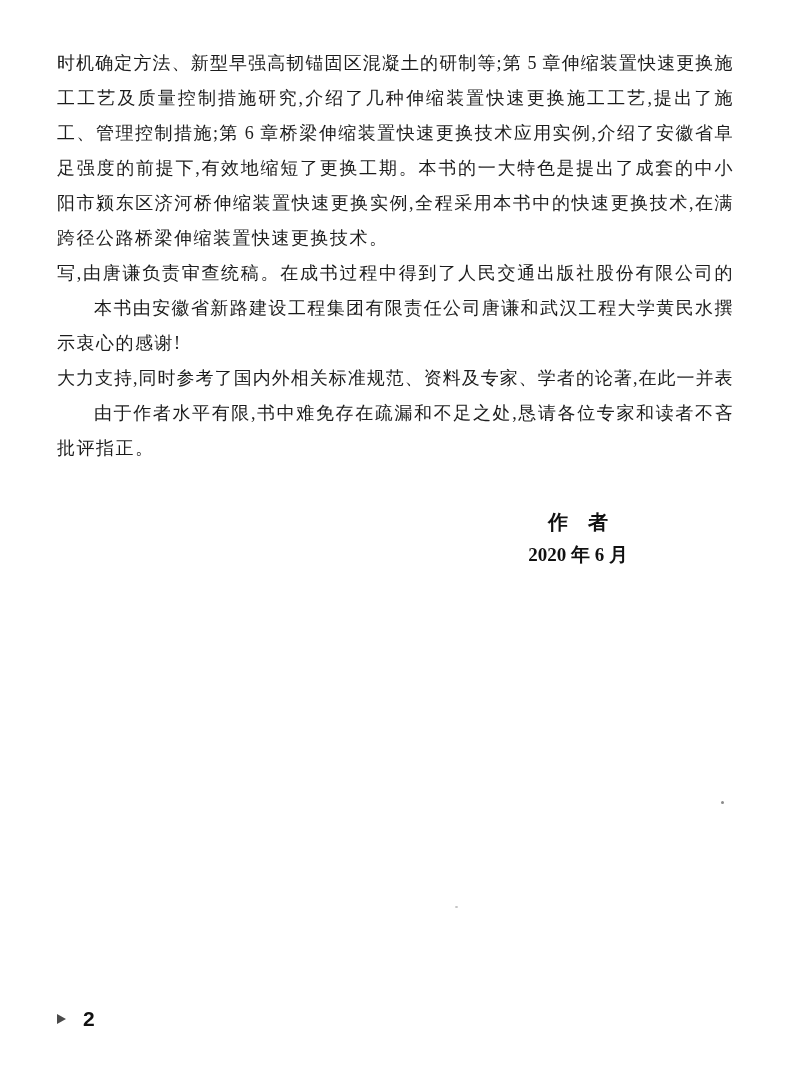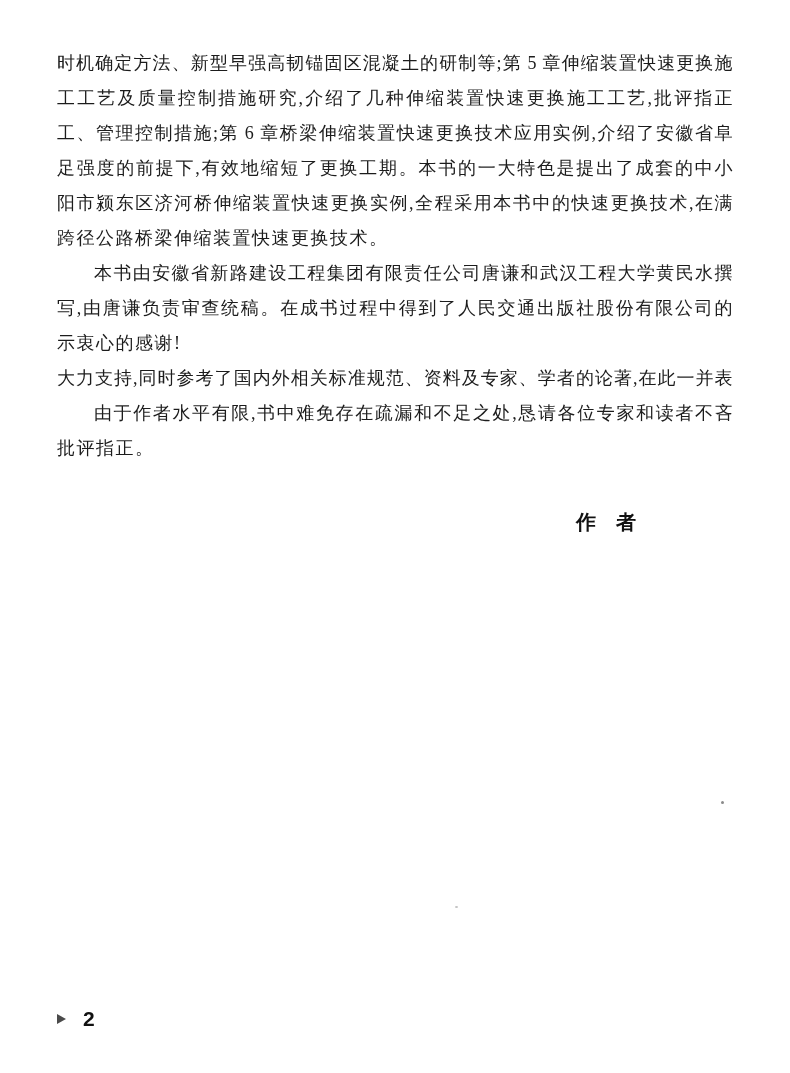--- a/index.html
+++ b/index.html
@@ -44,21 +44,20 @@
     right: 98px;
     width: 116px;
     text-align: center;
   }
   .signature .author {
     font-family: "Liberation Sans", sans-serif;
     font-weight: bold;
     font-size: 20px;
     line-height: 32px;
     color: #111111;
-    text-align: right;
   }
   .signature .date {
     font-weight: bold;
     font-size: 19px;
     line-height: 32px;
     margin-top: 1px;
     color: #111111;
     white-space: nowrap;
   }
   .footer {
@@ -92,37 +91,38 @@
   .speck.s2 { left: 455px; top: 906px; width: 3px; height: 2px; background: #c2c2c2; }
 </style>
 </head>
 <body>
 
 <div class="page">
 
   <div class="text-block">
 
     <div class="line">时机确定方法、新型早强高韧锚固区混凝土的研制等;第 5 章伸缩装置快速更换施</div>
-    <div class="line">工工艺及质量控制措施研究,介绍了几种伸缩装置快速更换施工工艺,批评指正</div>
+    <div class="line">工工艺及质量控制措施研究,介绍了几种伸缩装置快速更换施工工艺,提出了施</div>
     <div class="line">工、管理控制措施;第 6 章桥梁伸缩装置快速更换技术应用实例,介绍了安徽省阜</div>
     <div class="line">足强度的前提下,有效地缩短了更换工期。本书的一大特色是提出了成套的中小</div>
     <div class="line">阳市颍东区济河桥伸缩装置快速更换实例,全程采用本书中的快速更换技术,在满</div>
     <div class="line end">跨径公路桥梁伸缩装置快速更换技术。</div>
 
+    <div class="line">写,由唐谦负责审查统稿。在成书过程中得到了人民交通出版社股份有限公司的</div>
     <div class="line indent">本书由安徽省新路建设工程集团有限责任公司唐谦和武汉工程大学黄民水撰</div>
-    <div class="line">写,由唐谦负责审查统稿。在成书过程中得到了人民交通出版社股份有限公司的</div>
     <div class="line end">示衷心的感谢!</div>
     <div class="line">大力支持,同时参考了国内外相关标准规范、资料及专家、学者的论著,在此一并表</div>
 
     <div class="line indent">由于作者水平有限,书中难免存在疏漏和不足之处,恳请各位专家和读者不吝</div>
     <div class="line end">批评指正。</div>
   </div>
 
   <div class="signature">
     <div class="author">作　者</div>
+    <div class="date">2020 年 6 月</div>
   </div>
 
   <div class="footer">
     <span class="tri"></span>
     <span class="pagenum">2</span>
   </div>
 
   <div class="speck s1"></div>
   <div class="speck s2"></div>
 

